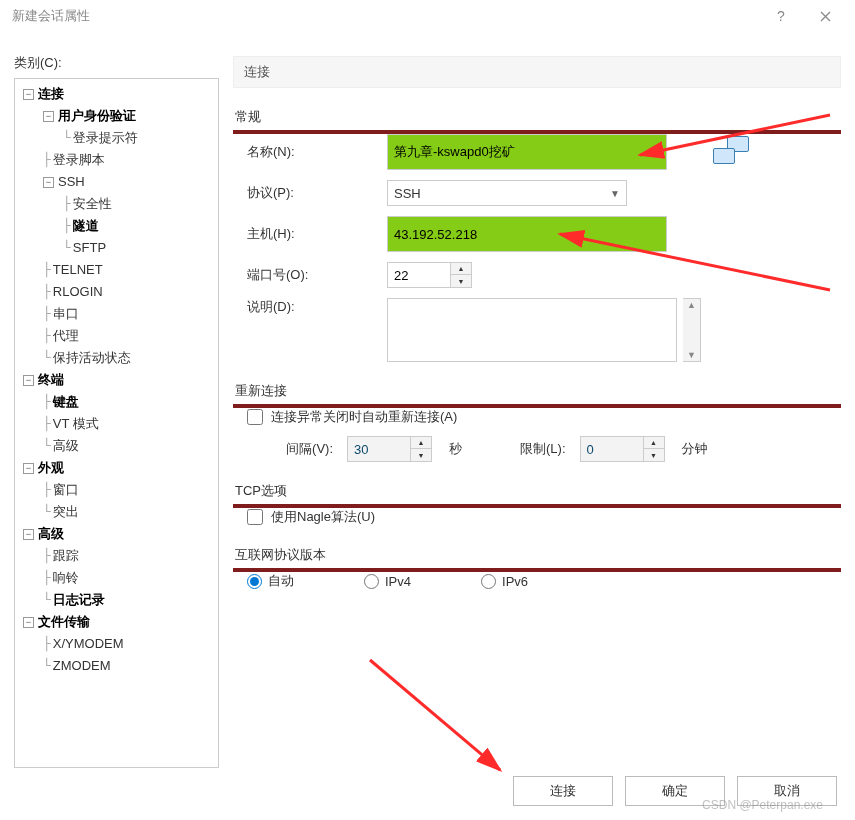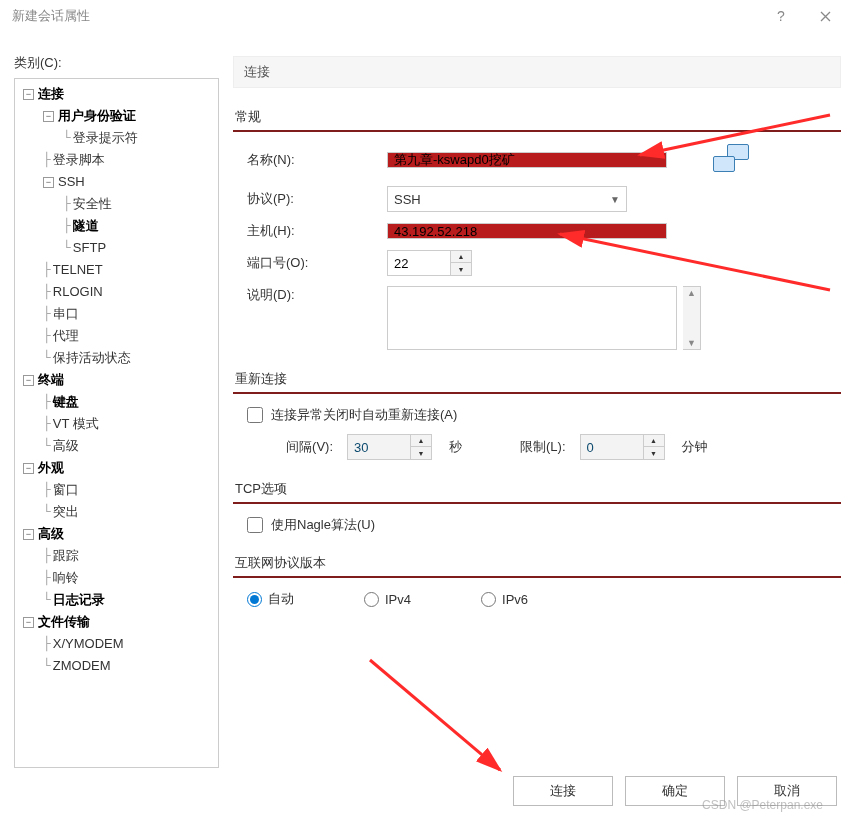--- a/index.html
+++ b/index.html
@@ -16,25 +16,25 @@
 .tree .indent1 { padding-left: 8px; }
 .tree .indent2 { padding-left: 28px; }
 .tree .indent3 { padding-left: 48px; }
 .tree .toggle { display: inline-block; width: 11px; height: 11px; border: 1px solid #999; font-size: 9px; line-height: 9px; text-align: center; margin-right: 4px; color: #555; vertical-align: 1px; cursor: pointer; }
 .tree .branch { color: #aaa; margin-right: 2px; font-family: monospace; }
 .tree .bold { font-weight: 700; color: #000; }
 .right-col { flex: 1; padding-left: 14px; padding-top: 20px; }
 .section-header { background: #f6f6f6; border: 1px solid #eee; padding: 6px 10px; font-size: 13px; color: #555; margin-bottom: 10px; }
 .group { margin-bottom: 16px; }
 .group-title { font-size: 13px; color: #333; margin-bottom: 4px; padding-left: 2px; margin-top: 20px; }
-.group-body { border-top: 2px solid #7f1d1d; padding-top: 12px; }
+.group-body { border-top: 4px solid #7f1d1d; padding-top: 0; }
 .form-row { display: flex; align-items: center; margin-bottom: 10px; padding-left: 14px; }
 .form-label { width: 140px; font-size: 13px; }
 .form-field { flex: 1; display: flex; align-items: center; gap: 6px; }
-.text-input { width: 280px; height: 16px; border: 1px solid #ccc; padding: 0 6px; font-size: 13px; background: #b91c1c; }
+.text-input { width: 280px; height: 36px; border: 1px solid #ccc; padding: 0 6px; font-size: 13px; background: #84cc16; }
 .select { width: 240px; height: 26px; border: 1px solid #ccc; padding: 0 6px; font-size: 13px; background: #fff; display: flex; align-items: center; justify-content: space-between; }
 .select-arrow { font-size: 10px; color: #666; }
 .spinner { display: flex; width: 88px; }
 .spinner input { width: 64px; height: 26px; border: 1px solid #ccc; padding: 0 6px; font-size: 13px; }
 .spinner-btns { display: flex; flex-direction: column; border: 1px solid #ccc; border-left: none; }
 .spinner-btns span { width: 20px; height: 12px; display: flex; align-items: center; justify-content: center; font-size: 7px; background: #f3f3f3; cursor: pointer; }
 .spinner-btns span:first-child { border-bottom: 1px solid #ccc; }
 .textarea { width: 290px; height: 64px; border: 1px solid #ccc; resize: none; padding: 4px; font-size: 13px; }
 .scroll-indicator { width: 18px; height: 64px; border: 1px solid #ccc; border-left: none; display: flex; flex-direction: column; justify-content: space-between; background: #f3f3f3; }
 .scroll-indicator span { font-size: 9px; text-align: center; color: #888; padding: 1px 0; }

